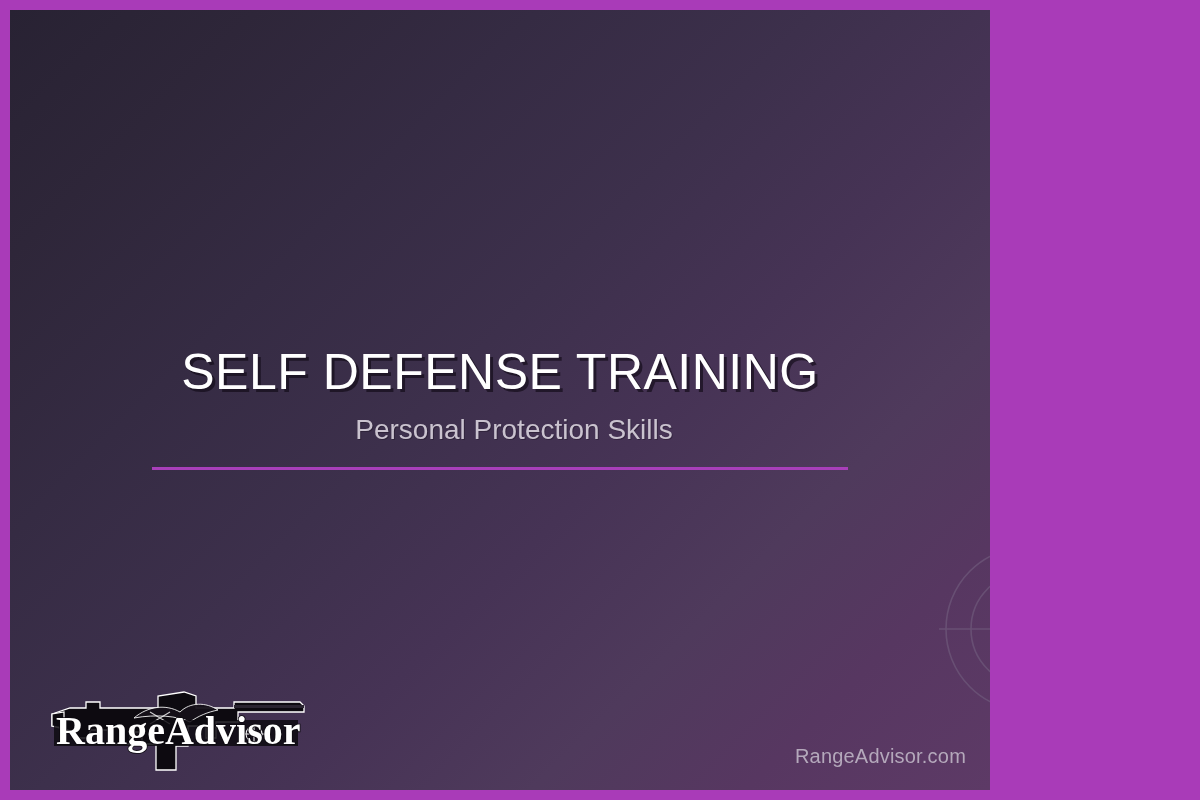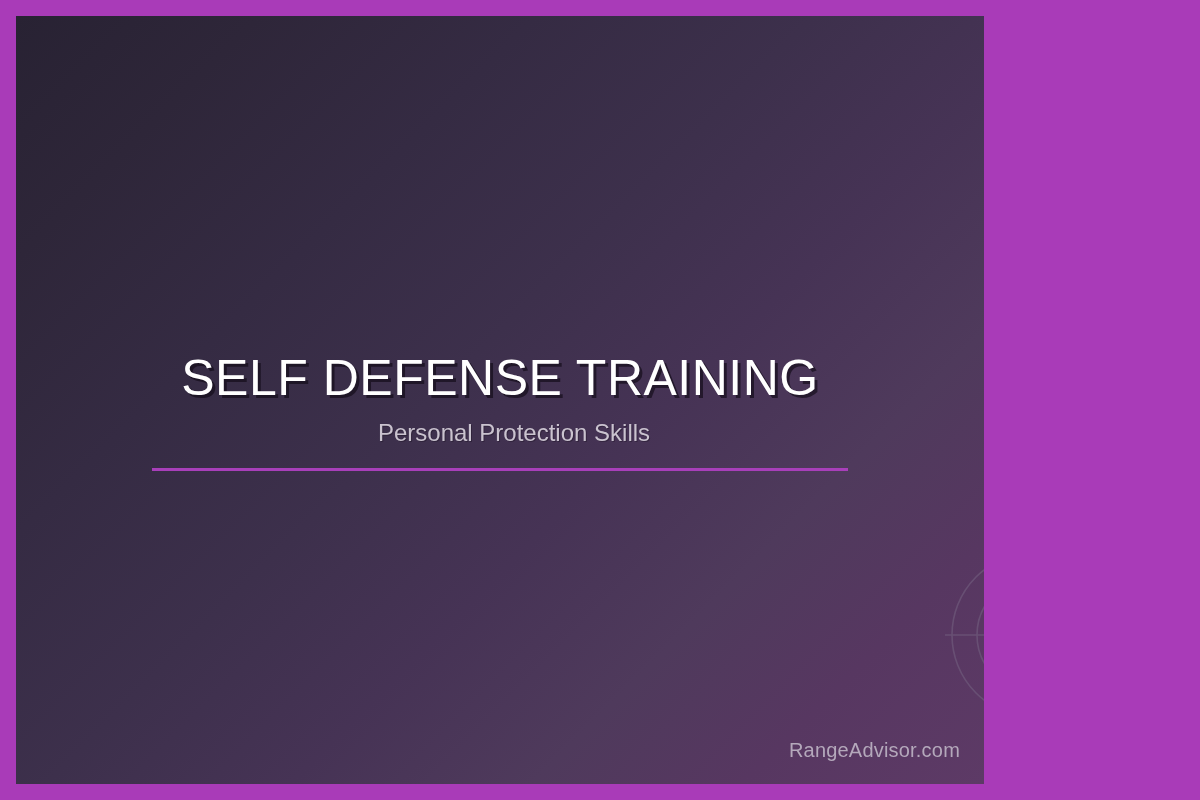--- a/index.html
+++ b/index.html
@@ -11,21 +11,21 @@
     overflow: hidden;
     background: #a93bb8;
     font-family: "Liberation Sans", sans-serif;
   }
 
   #slide {
     position: relative;
     width: 1000px;
     height: 800px;
     background: #a93bb8;
-    padding: 16px;
+    padding: 10px;
   }
 
   #canvas {
     position: relative;
     width: 100%;
     height: 100%;
     overflow: hidden;
     background:
       linear-gradient(135deg,
         #282233 0%,
@@ -63,21 +63,21 @@
     font-weight: 400;
     letter-spacing: 0.5px;
     color: #ffffff;
     line-height: 1.06;
     text-shadow: 3px 3px 0 rgba(14, 8, 20, 0.62);
     white-space: nowrap;
   }
 
   #slide-subtitle {
     margin-top: 14px;
-    font-size: 24px;
+    font-size: 28px;
     font-weight: 400;
     color: #cac3cf;
     line-height: 1.2;
     text-shadow: 1px 1px 0 rgba(20, 12, 26, 0.35);
     white-space: nowrap;
     margin-left: 28px;
   }
 
   #title-divider {
     width: 696px;
@@ -124,17 +124,50 @@
         </g>
       </svg>
     </div>
 
     <div id="title-block">
       <div id="slide-title">SELF DEFENSE TRAINING</div>
       <div id="slide-subtitle">Personal Protection Skills</div>
       <div id="title-divider"></div>
     </div>
 
+    <div id="brand-logo">
+      <svg width="276" height="92" viewBox="0 0 276 92" aria-hidden="true">
+        <g>
+
+          <path d="M14,32 L32,26 L48,26 L48,20 L62,20 L62,26 L120,26
+                   L120,14 L146,10 L158,14 L158,26 L196,26 L196,20
+                   L262,20 L266,24 L266,30 L200,30 L200,40
+                   L178,40 L178,56 L168,56 L168,44 L150,44
+                   L150,64 L138,64 L138,88 L118,88 L118,62
+                   L104,62 L104,50 L92,50 L92,62 L74,62
+                   L74,48 L52,48 L52,56 L38,56 L30,48 L14,44 Z" fill="#0d0a10" stroke="#ffffff" stroke-width="1.3"></path>
+
+          <rect x="196" y="23" width="70" height="3" fill="#2a2430"></rect>
+
+          <path d="M14,32 L14,44 L26,46 L26,30 Z" fill="#0d0a10" stroke="#ffffff" stroke-width="1.2"></path>
+
+          <path d="M96,36 C110,24 128,22 142,30 C152,20 168,20 180,28
+                   C170,30 160,34 152,40 C140,34 118,32 96,36 Z" fill="#151019" stroke="#ffffff" stroke-width="0.9" opacity="0.95"></path>
+
+          <path d="M112,30 L132,42 M132,30 L112,42" stroke="#ffffff" stroke-width="1.1" fill="none" opacity="0.8"></path>
+
+          <rect x="16" y="38" width="244" height="26" fill="#0d0a10" opacity="0.85"></rect>
+
+          <g stroke="#ffffff" stroke-width="1.1" fill="none" opacity="0.95">
+            <circle cx="216" cy="52" r="8"></circle>
+            <line x1="216" y1="42" x2="216" y2="62"></line>
+            <line x1="206" y1="52" x2="226" y2="52"></line>
+          </g>
+        </g>
+
+        <text x="18" y="62" font-family="'Liberation Serif', serif" font-size="40" font-weight="700" fill="#ffffff" stroke="#0d0a10" stroke-width="1.6" paint-order="stroke fill">RangeAdvisor</text>
+      </svg>
+    </div>
 
     <div id="site-watermark">RangeAdvisor.com</div>
 
   </div>
 </div>
 
 </body></html>

